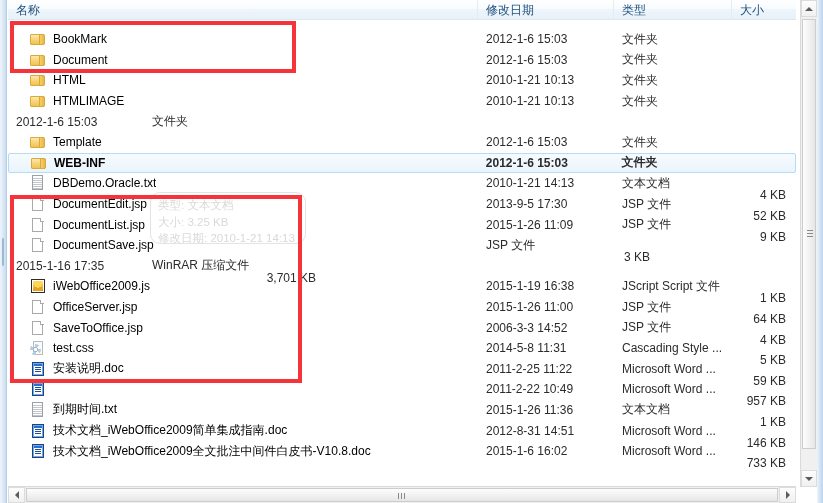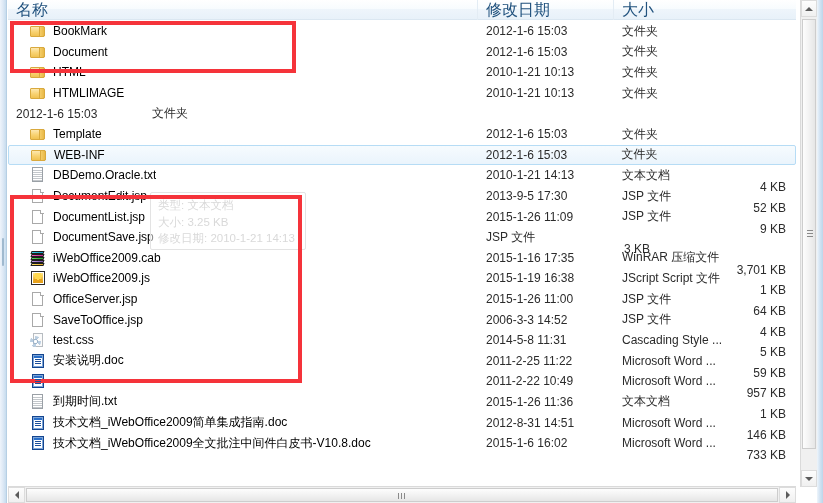--- a/index.html
+++ b/index.html
@@ -47,57 +47,58 @@
   #column-header {
     position: absolute; left: 8px; top: 0;
     width: 788px; height: 20px;
     background: linear-gradient(to bottom,#ffffff 0%,#f7fbfe 48%,#eef5fb 50%,#e8f1f9 100%);
     border-bottom: 1px solid #dbe7f1;
     box-sizing: border-box;
     display: flex;
     align-items: center;
   }
   .col-head {
-    font-size: 16px;
+    font-size: 12px;
     color: #21527e;
     padding-left: 8px;
     height: 20px;
     line-height: 20px;
     box-sizing: border-box;
     border-right: 1px solid #e3ecf4;
     overflow: hidden;
     white-space: nowrap;
   }
   .col-head.c-name { width: 470px; }
   .col-head.c-date { width: 136px; }
   .col-head.c-type { width: 118px; }
   .col-head.c-size { width: 64px; border-right: none; }
 
   
   #file-list {
-    position: absolute; left: 8px; top: 21px;
+    position: absolute; left: 8px; top: 29px;
     width: 788px; height: 464px;
     background: #ffffff;
     overflow: hidden;
   }
   .file-row {
     position: relative;
     height: 20.6px;
     display: flex;
     align-items: center;
     box-sizing: border-box;
     font-size: 12px;
     color: #000000;
     white-space: nowrap;
   }
   .file-row.hovered {
     background: linear-gradient(to bottom,#f6fbfe 0%,#eaf4fc 100%);
     border: 1px solid #b6dcf5;
     border-radius: 2px;
     box-sizing: border-box;
+    font-weight: bold;
   }
   .cell-name {
     width: 470px;
     display: flex;
     align-items: center;
     padding-left: 22px;
     box-sizing: border-box;
     overflow: hidden;
   }
   .cell-name .fname {
@@ -243,24 +244,24 @@
     background:
       linear-gradient(to bottom,#1b4f9c 0 1px,transparent 1px 2px,#1b4f9c 2px 3px,
                       transparent 3px 4px,#1b4f9c 4px 5px,transparent 5px);
     z-index: 2;
   }
 
   
   #hover-tooltip {
     position: absolute;
     left: 150px; top: 192px;
-    width: 156px; height: 58px;
+    width: 156px; height: 52px;
     background: rgba(255,255,255,0.55);
     border: 1px solid #e3e3e3;
-    border-radius: 2px;
+    border-radius: 10px;
     box-sizing: border-box;
     padding: 4px 7px;
     font-size: 11.5px;
     line-height: 16.5px;
     color: #d9d9d9;
     white-space: nowrap;
     overflow: hidden;
     pointer-events: none;
   }
 
@@ -371,20 +372,21 @@
 
   <div class="frame-left-edge">
     <div class="splitter-grip"></div>
   </div>
   <div class="frame-right-edge"></div>
   <div id="toolbar-remnant"></div>
 
   <div id="column-header">
     <div class="col-head c-name">名称</div>
     <div class="col-head c-date">修改日期</div>
+    <div class="col-head c-type">类型</div>
     <div class="col-head c-size">大小</div>
   </div>
 
   <div id="file-list">
       <div class="file-row">
         <div class="cell-name">
           <span class="ico folder"></span>
           <span class="fname">BookMark</span>
         </div>
         <div class="cell-date">2012-1-6 15:03</div>
@@ -470,30 +472,20 @@
       </div>
       <div class="file-row">
         <div class="cell-name">
           <span class="ico page"></span>
           <span class="fname">DocumentSave.jsp</span>
         </div>
         <div class="cell-type">JSP 文件</div>
         <div class="cell-size">3 KB</div>
       </div>
       <div class="file-row">
-        <div class="cell-name">
-          <span class="ico rar">
-            <i></i>
-            <i></i>
-            <i></i>
-            <i></i>
-            <i></i>
-          </span>
-          <span class="fname">iWebOffice2009.cab</span>
-        </div>
         <div class="cell-date">2015-1-16 17:35</div>
         <div class="cell-type">WinRAR 压缩文件</div>
         <div class="cell-size">3,701 KB</div>
       </div>
       <div class="file-row">
         <div class="cell-name">
           <span class="ico js"></span>
           <span class="fname">iWebOffice2009.js</span>
         </div>
         <div class="cell-date">2015-1-19 16:38</div>

